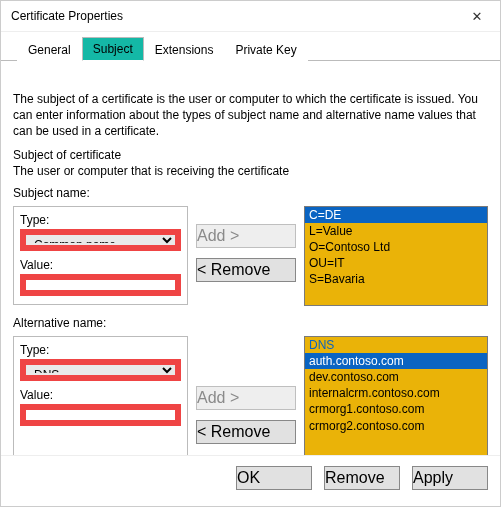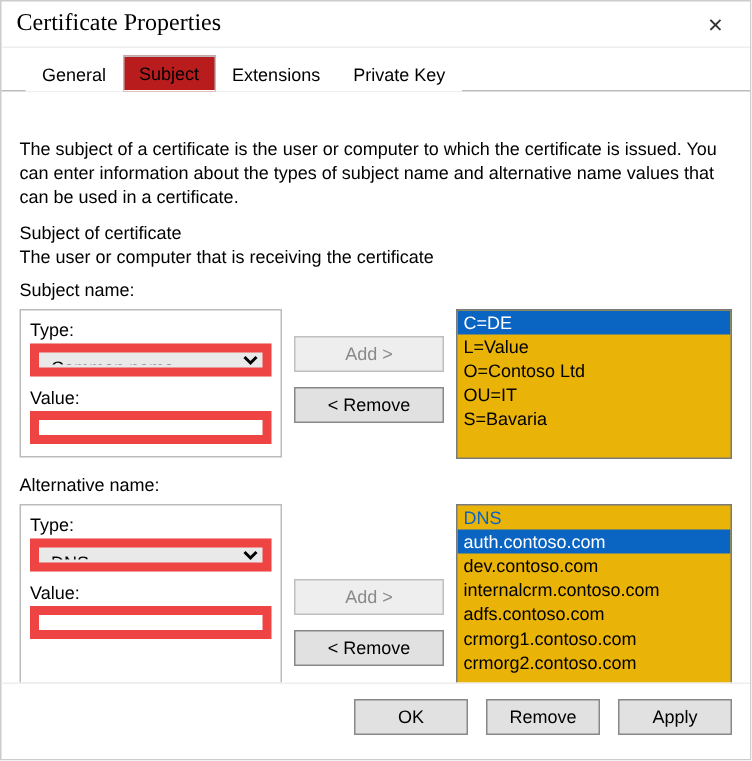--- a/index.html
+++ b/index.html
@@ -21,22 +21,21 @@
   }
   .titlebar {
     display: flex;
     align-items: center;
     height: 30px;
     padding: 0 2px 0 10px;
     border-bottom: 1px solid #eee;
   }
   .titlebar-title {
     flex: 1;
-    font-size: 16px;
-    font-family: Liberation Serif, serif;
+    font-size: 12px;
   }
   .title-close {
     width: 42px;
     height: 28px;
     display: flex;
     align-items: center;
     justify-content: center;
     color: #333;
     font-size: 13px;
     cursor: default;
@@ -55,21 +54,21 @@
     margin-right: 0;
     color: #000;
     cursor: default;
     position: relative;
     top: 1px;
     background: #fff;
   }
   .tab.active {
     border-color: #bbb;
     border-bottom: 1px solid #fff;
-    background: #b91c1c;
+    background: #14b8a6;
   }
   .body {
     flex: 1;
     padding: 10px 12px 8px 12px;
     overflow: hidden;
   }
   .desc {
     margin: 20px 0 8px 0;
     line-height: 1.35;
   }
@@ -116,22 +115,21 @@
     height: 22px;
   }
   select {
     background: #e9e9e9;
   }
   .btn {
     height: 24px;
     border: 1px solid #888;
     background: #e1e1e1;
     font-family: inherit;
-    font-size: 12px;
-    text-align: center;
+    font-size: 16px;
     line-height: 22px;
     cursor: default;
     box-sizing: border-box;
   }
   .btn.disabled {
     color: #8a8a8a;
     border-color: #bfbfbf;
     background: #eee;
   }
   .listbox {
@@ -238,21 +236,20 @@
       <div class="mid-block" style="padding-top:50px">
         <div class="btn disabled">Add &gt;</div>
         <div class="btn">&lt; Remove</div>
       </div>
       <div class="right-block">
         <div class="listbox" style="height:160px">
           <div class="item header">DNS</div>
           <div class="item selected">auth.contoso.com</div>
           <div class="item">dev.contoso.com</div>
           <div class="item">internalcrm.contoso.com</div>
-          <div class="item">adfs.contoso.com</div>
           <div class="item">crmorg1.contoso.com</div>
           <div class="item">crmorg2.contoso.com</div>
         </div>
       </div>
     </div>
 
   </div>
 
   <div class="buttonbar">
     <div class="btn">OK</div>

